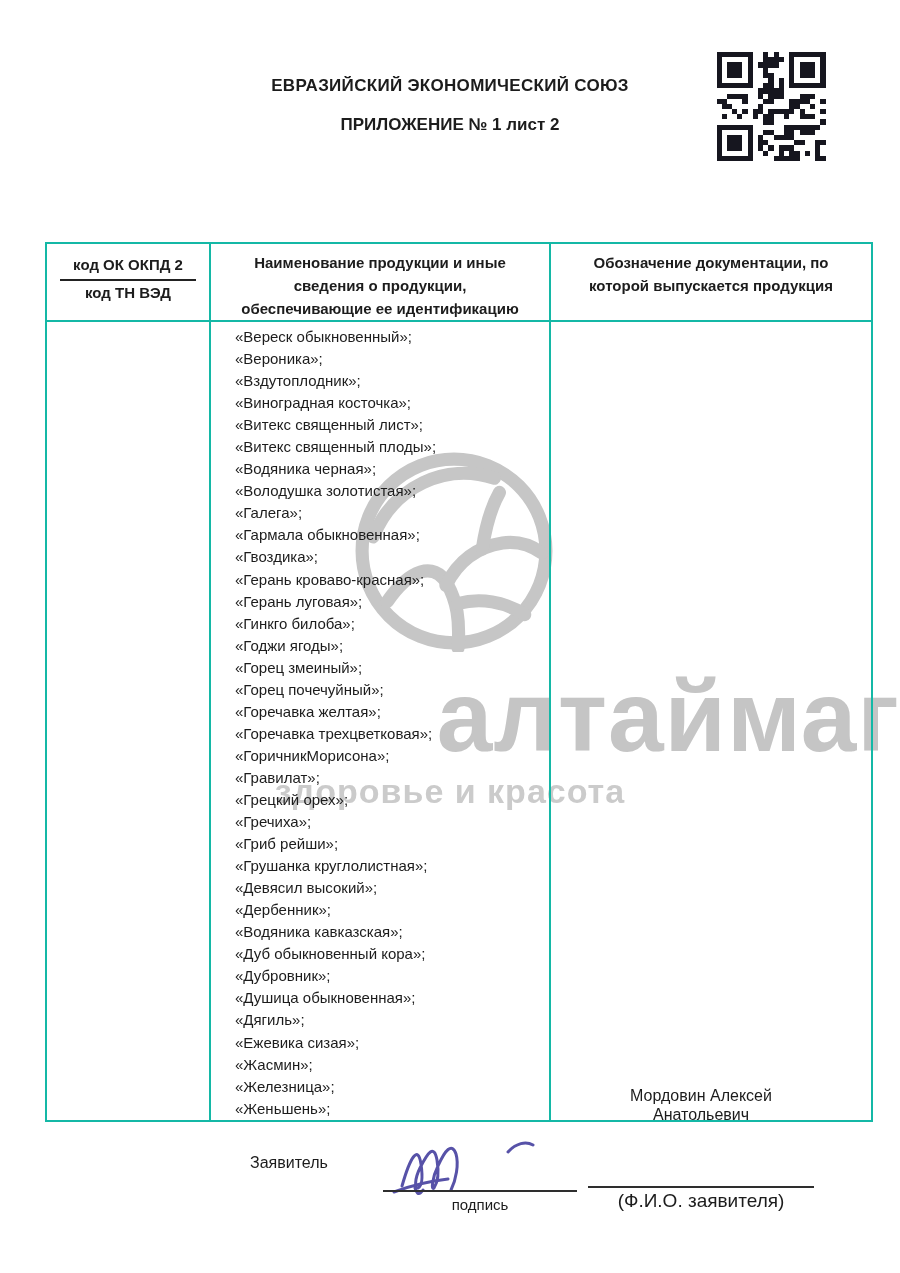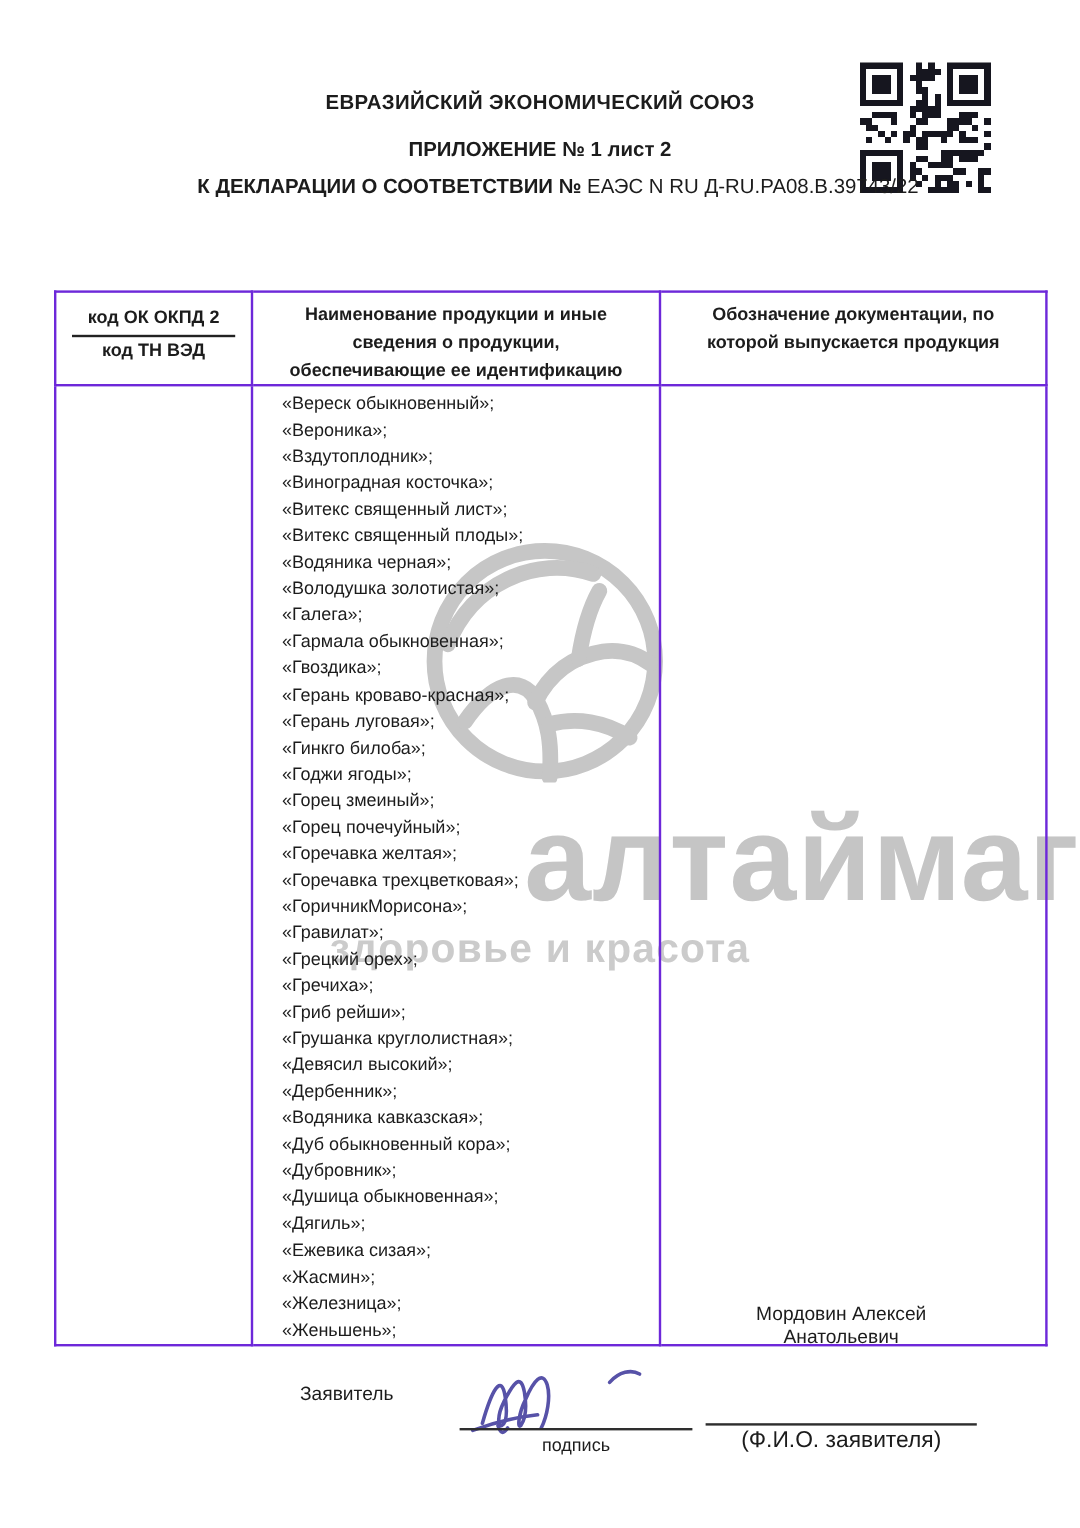--- a/index.html
+++ b/index.html
@@ -34,21 +34,21 @@
   .h3 .b{font-weight:bold;}
   .h3 .n{font-weight:normal;}
   .qr{position:absolute;left:713px;top:52px;width:116px;height:109px;}
   
   table.doc{
     position:absolute;left:45px;top:242px;width:820px;
     border-collapse:collapse;table-layout:fixed;
     font-size:15px;
   }
   table.doc td{
-    border:2px solid #6d28d9;
+    border:2px solid #14b8a6;
     vertical-align:top;padding:0;
     background:transparent;
   }
   td.c1{width:162px;}
   td.c2{width:338px;}
   td.c3{width:320px;}
   .th{font-weight:bold;text-align:center;line-height:23px;}
   .c1 .th{padding-top:9px;}
   .c1-top{display:inline-block;padding:0 4px 3px 4px;border-bottom:2px solid #222;min-width:128px;}
   .c1-bot{padding-top:3px;}
@@ -212,23 +212,20 @@
         <rect x="13" y="20" width="1" height="1"></rect>
         <rect x="14" y="20" width="1" height="1"></rect>
         <rect x="15" y="20" width="1" height="1"></rect>
         <rect x="19" y="20" width="1" height="1"></rect>
         <rect x="20" y="20" width="1" height="1"></rect>
       </g>
   </svg>
 
   <div class="hline h1">ЕВРАЗИЙСКИЙ ЭКОНОМИЧЕСКИЙ СОЮЗ</div>
   <div class="hline h2">ПРИЛОЖЕНИЕ № 1 лист 2</div>
-  <div class="hline h3">
-    <span class="b">К ДЕКЛАРАЦИИ О СООТВЕТСТВИИ № </span><span class="n">ЕАЭС N RU Д-RU.РА08.В.39743/22</span>
-  </div>
 
   <table class="doc">
     <tbody>
         <tr class="hdr-row">
       <td class="c1">
         <div class="th">
           <span class="c1-top">код ОК ОКПД 2</span><br>
           <span class="c1-bot">код ТН ВЭД</span>
         </div>
       </td>

